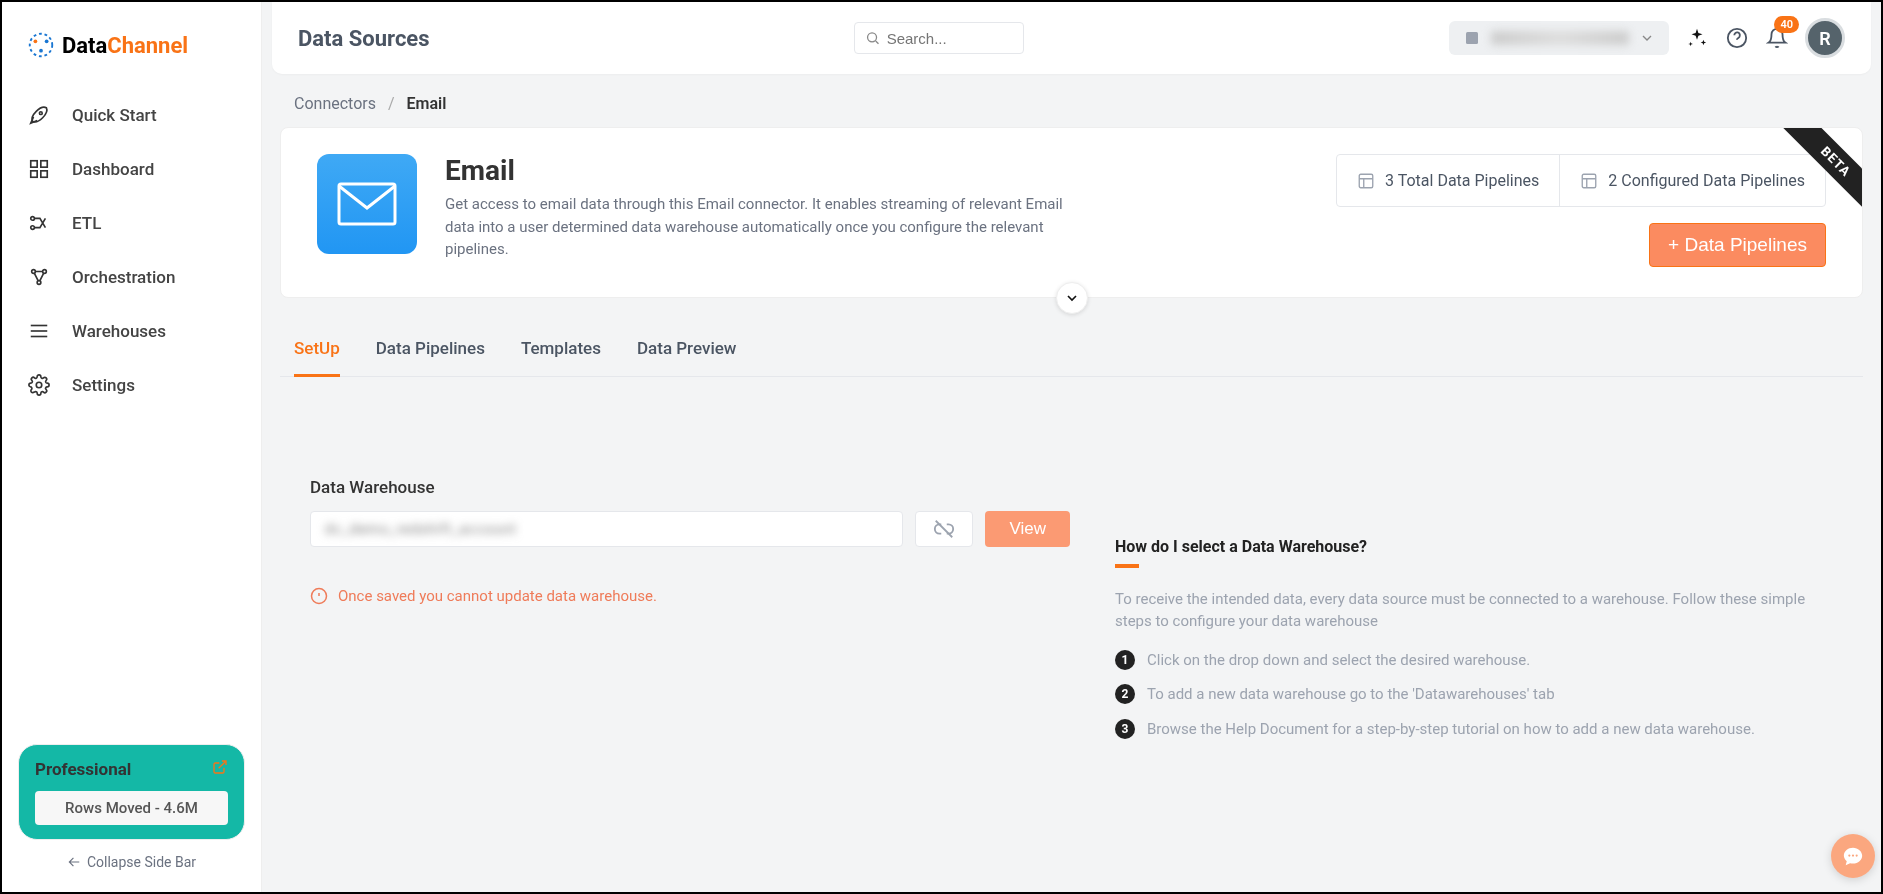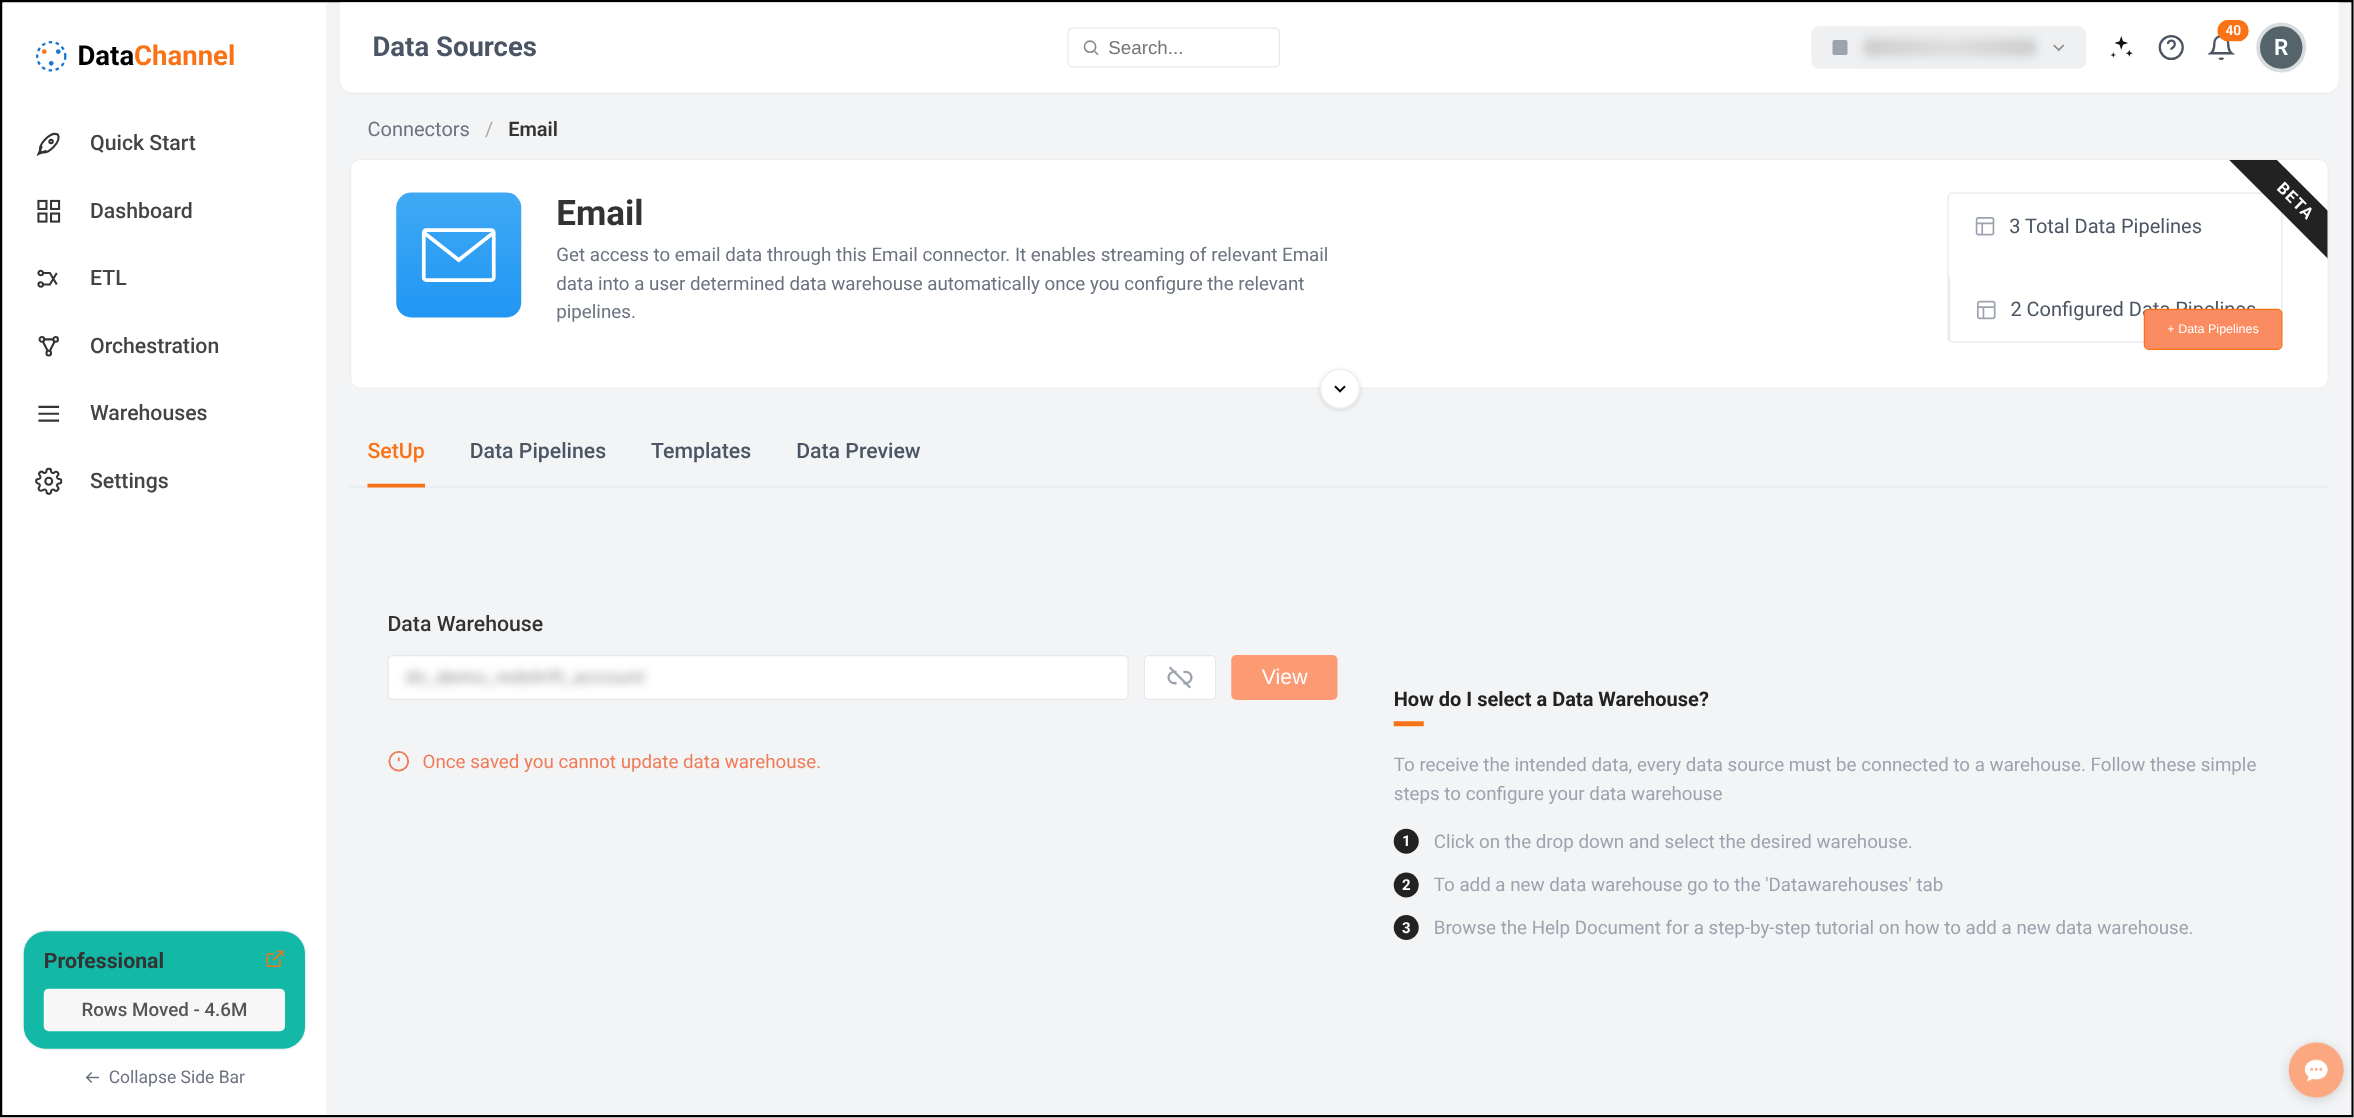--- a/index.html
+++ b/index.html
@@ -45,26 +45,26 @@
   
   .breadcrumb { padding:20px 14px 14px; font-size:16px; color:#6b7280; }
   .breadcrumb span:last-child { color:#333; font-weight:600; }
   .breadcrumb .sep { margin:0 8px; color:#aaa; }
   
   .hero { background:#fff; border-radius:8px; padding:26px 36px 36px; position:relative; overflow:hidden; border:1px solid #eee; }
   .hero-body { display:flex; gap:28px; align-items:flex-start; }
   .conn-icon { width:100px; height:100px; border-radius:12px; background:linear-gradient(180deg,#3fa9f5,#2196f3); display:flex; align-items:center; justify-content:center; }
   .hero-text h1 { font-size:28px; font-weight:700; color:#333; }
   .hero-text p { color:#6b7280; font-size:15px; max-width:640px; margin-top:6px; line-height:1.5; }
-  .hero-stats { margin-left:auto; display:flex; gap:16px; border:1px solid #e5e7eb; border-radius:4px; overflow:hidden;flex-direction:column; }
+  .hero-stats { margin-left:auto; display:flex; gap:0; border:1px solid #e5e7eb; border-radius:4px; overflow:hidden; }
   .stat-cell { padding:16px 20px; display:flex; align-items:center; gap:10px; font-size:16px; color:#4b5563; border-left:1px solid #e5e7eb; white-space:nowrap;}
   .stat-cell:first-child { border-left:none; }
   .stat-cell svg { color:#9ca3af; }
   .hero-actions { position:absolute; right:36px; bottom:30px; }
-  .btn-primary { background:#fb8b60; color:#fff; border:1px solid #f97316; padding:10px 18px; border-radius:4px; font-size:10px; font-weight:500; cursor:pointer; }
+  .btn-primary { background:#fb8b60; color:#fff; border:1px solid #f97316; padding:10px 18px; border-radius:4px; font-size:19px; font-weight:500; cursor:pointer; }
   .beta-ribbon { position:absolute; top:20px; right:-44px; transform:rotate(45deg); background:#222; color:#fff; padding:6px 52px; font-size:13px; font-weight:700; letter-spacing:1px; }
   .expand-toggle { position:absolute; left:50%; bottom:-16px; transform:translateX(-50%); width:32px; height:32px; border-radius:50%; background:#fff; border:1px solid #eee; box-shadow:0 1px 4px rgba(0,0,0,0.12); display:flex; align-items:center; justify-content:center; cursor:pointer; z-index:2;}
   
   .hero-wrap { position:relative; }
   
   .tabs { display:flex; gap:36px; padding:40px 14px 0; border-bottom:1px solid #e5e7eb; }
   .tab { padding-bottom:16px; font-size:17px; color:#4b5563; cursor:pointer; font-weight:500;}
   .tab.active { color:#f97316; border-bottom:3px solid #f97316; margin-bottom:-1px; }
   
   .tab-body { display:flex; gap:45px; padding:100px 30px 30px; }

